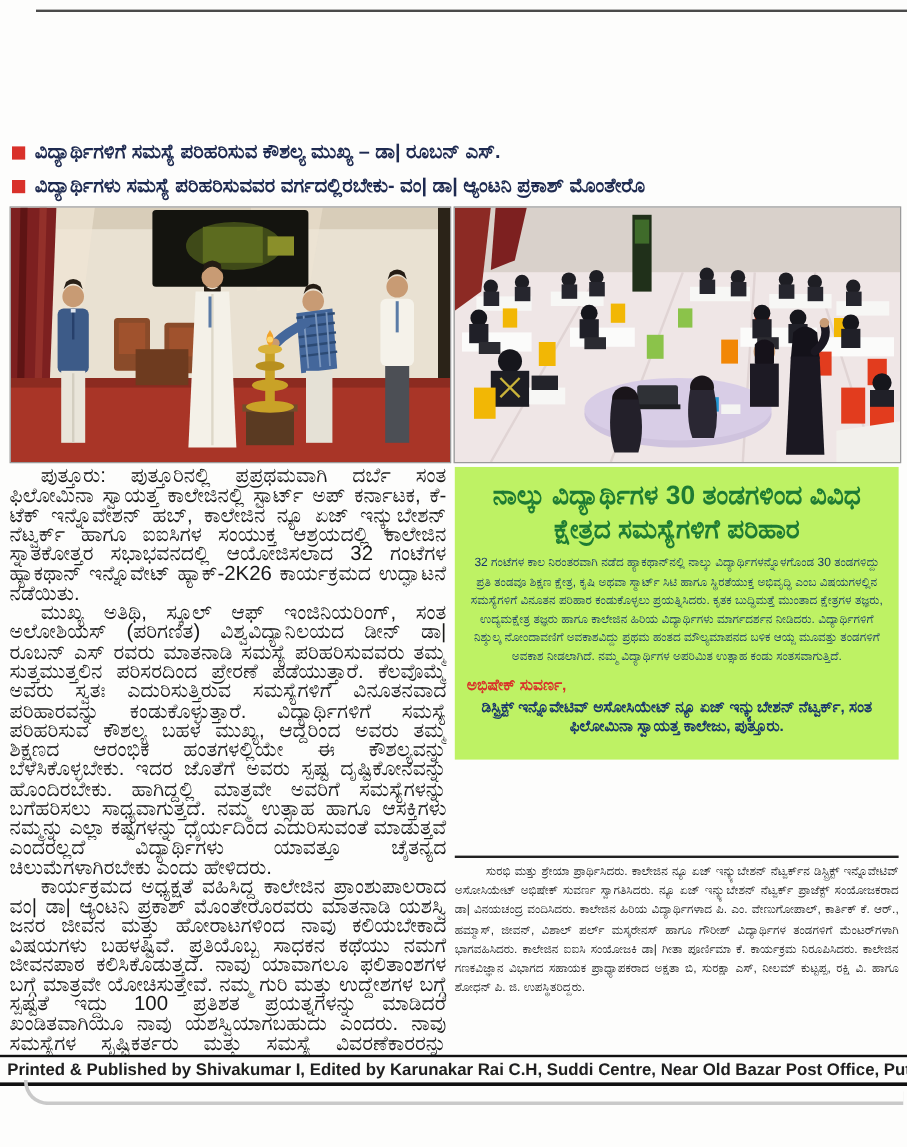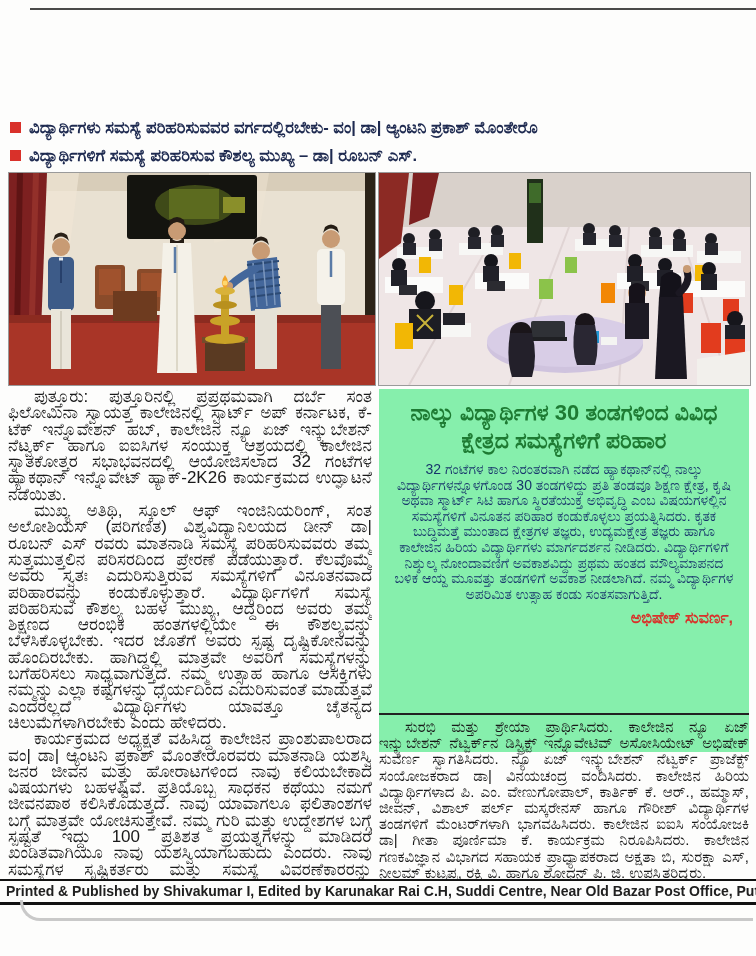--- a/index.html
+++ b/index.html
@@ -22,40 +22,40 @@
   .photo-left{left:8px;width:366px;}
   .photo-right{left:378px;width:371px;}
   .colwrap{position:absolute;top:389px;left:8px;width:741px;height:490px;overflow:hidden;}
   .col-left{position:absolute;left:0;top:0;width:364px;height:490px;overflow:hidden;}
   .col-left p{
     margin:0;text-align:justify;text-indent:26px;
     font-size:17px;line-height:16.3px;color:#191919;
   }
   .col-right{position:absolute;left:371px;top:0;width:370px;height:490px;}
   .blue-box{
-    position:absolute;left:0;top:0;width:370px;height:363px;
-    background:#86efac;box-sizing:border-box;padding:8px 10px 6px 10px;overflow:hidden;
+    position:absolute;left:0;top:0;width:370px;height:244px;
+    background:#bef264;box-sizing:border-box;padding:8px 10px 6px 10px;overflow:hidden;
   }
   .box-headline{
     text-align:center;font-size:22px;font-weight:700;color:#1e7b33;line-height:28px;margin:2px 4px 7px 4px;
   }
   .box-body{
-    text-align:center;font-size:14px;line-height:15.6px;color:#17356b;margin:0 2px;
+    text-align:center;font-size:10px;line-height:15.6px;color:#17356b;margin:0 2px;
   }
   .box-name{
-    text-align:right;font-size:16px;font-weight:700;color:#d9312a;margin:7px 6px 2px 0;
+    text-align:left;font-size:13px;font-weight:700;color:#d9312a;margin:7px 6px 2px 0;
   }
   .box-role{
     text-align:center;font-size:12.8px;line-height:16px;color:#17356b;font-weight:700;
   }
   .right-hr{position:absolute;left:0;top:324px;width:370px;border-top:2px solid #222;}
   .right-bottom{position:absolute;left:0;top:330px;width:370px;height:160px;overflow:hidden;}
   .right-bottom p{
     margin:0;text-align:justify;text-indent:26px;
-    font-size:15px;line-height:16.2px;color:#191919;
+    font-size:10px;line-height:16.2px;color:#191919;
   }
   .imprint{
     position:absolute;top:879px;left:0;width:756px;box-sizing:border-box;
     border-top:2px solid #111;border-bottom:3px solid #111;
     padding:2px 0 3px 6px;
     font-size:14px;font-weight:700;color:#202020;
     white-space:nowrap;overflow:hidden;
   }
   .scan-edge{
     position:absolute;top:900px;left:20px;width:730px;height:18px;
@@ -67,25 +67,25 @@
 <body>
 
 <div class="top-rule"></div>
 
 <div class="headline">
 </div>
 
 <div class="bullets">
   <div class="bullet-row">
     <span class="bullet-sq"></span>
-    <span class="bullet-text">ವಿದ್ಯಾರ್ಥಿಗಳು ಸಮಸ್ಯೆ ಪರಿಹರಿಸುವವರ ವರ್ಗದಲ್ಲಿರಬೇಕು- ವಂ| ಡಾ| ಆ್ಯಂಟನಿ ಪ್ರಕಾಶ್ ಮೊಂತೇರೊ</span>
+    <span class="bullet-text">ವಿದ್ಯಾರ್ಥಿಗಳಿಗೆ ಸಮಸ್ಯೆ ಪರಿಹರಿಸುವ ಕೌಶಲ್ಯ ಮುಖ್ಯ – ಡಾ| ರೂಬನ್ ಎಸ್.</span>
   </div>
   <div class="bullet-row">
     <span class="bullet-sq"></span>
-    <span class="bullet-text">ವಿದ್ಯಾರ್ಥಿಗಳಿಗೆ ಸಮಸ್ಯೆ ಪರಿಹರಿಸುವ ಕೌಶಲ್ಯ ಮುಖ್ಯ – ಡಾ| ರೂಬನ್ ಎಸ್.</span>
+    <span class="bullet-text">ವಿದ್ಯಾರ್ಥಿಗಳು ಸಮಸ್ಯೆ ಪರಿಹರಿಸುವವರ ವರ್ಗದಲ್ಲಿರಬೇಕು- ವಂ| ಡಾ| ಆ್ಯಂಟನಿ ಪ್ರಕಾಶ್ ಮೊಂತೇರೊ</span>
   </div>
 </div>
 
 <div class="photo photo-left">
   <svg width="366" height="212" viewBox="0 0 366 212" xmlns="http://www.w3.org/2000/svg">
     <rect width="366" height="212" fill="#e9e1d2"></rect>
     <rect x="0" y="0" width="366" height="18" fill="#d8cdb9"></rect>
     <path d="M40,0 L70,0 L60,80 L35,120 L30,0 Z" fill="#efe6d4" opacity="0.7"></path>
     <path d="M200,0 L260,0 L250,60 L205,70 Z" fill="#efe6d4" opacity="0.5"></path>
 
@@ -261,20 +261,21 @@
     <p>ಪುತ್ತೂರು: ಪುತ್ತೂರಿನಲ್ಲಿ ಪ್ರಪ್ರಥಮವಾಗಿ ದರ್ಬೆ ಸಂತ ಫಿಲೋಮಿನಾ ಸ್ವಾಯತ್ತ ಕಾಲೇಜಿನಲ್ಲಿ ಸ್ಟಾರ್ಟ್ ಅಪ್ ಕರ್ನಾಟಕ, ಕೆ-ಟೆಕ್ ಇನ್ನೊವೇಶನ್ ಹಬ್, ಕಾಲೇಜಿನ ನ್ಯೂ ಏಜ್ ಇನ್ಕ್ಯುಬೇಶನ್ ನೆಟ್ವರ್ಕ್ ಹಾಗೂ ಐಐಸಿಗಳ ಸಂಯುಕ್ತ ಆಶ್ರಯದಲ್ಲಿ ಕಾಲೇಜಿನ ಸ್ನಾತಕೋತ್ತರ ಸಭಾಭವನದಲ್ಲಿ ಆಯೋಜಿಸಲಾದ 32 ಗಂಟೆಗಳ ಹ್ಯಾಕಥಾನ್ ಇನ್ನೊವೇಟ್ ಹ್ಯಾಕ್-2K26 ಕಾರ್ಯಕ್ರಮದ ಉದ್ಘಾಟನೆ ನಡೆಯಿತು.</p>
     <p>ಮುಖ್ಯ ಅತಿಥಿ, ಸ್ಕೂಲ್ ಆಫ್ ಇಂಜಿನಿಯರಿಂಗ್, ಸಂತ ಅಲೋಶಿಯಸ್ (ಪರಿಗಣಿತ) ವಿಶ್ವವಿದ್ಯಾನಿಲಯದ ಡೀನ್ ಡಾ| ರೂಬನ್ ಎಸ್ ರವರು ಮಾತನಾಡಿ ಸಮಸ್ಯೆ ಪರಿಹರಿಸುವವರು ತಮ್ಮ ಸುತ್ತಮುತ್ತಲಿನ ಪರಿಸರದಿಂದ ಪ್ರೇರಣೆ ಪಡೆಯುತ್ತಾರೆ. ಕೆಲವೊಮ್ಮೆ ಅವರು ಸ್ವತಃ ಎದುರಿಸುತ್ತಿರುವ ಸಮಸ್ಯೆಗಳಿಗೆ ವಿನೂತನವಾದ ಪರಿಹಾರವನ್ನು ಕಂಡುಕೊಳ್ಳುತ್ತಾರೆ. ವಿದ್ಯಾರ್ಥಿಗಳಿಗೆ ಸಮಸ್ಯೆ ಪರಿಹರಿಸುವ ಕೌಶಲ್ಯ ಬಹಳ ಮುಖ್ಯ, ಆದ್ದರಿಂದ ಅವರು ತಮ್ಮ ಶಿಕ್ಷಣದ ಆರಂಭಿಕ ಹಂತಗಳಲ್ಲಿಯೇ ಈ ಕೌಶಲ್ಯವನ್ನು ಬೆಳೆಸಿಕೊಳ್ಳಬೇಕು. ಇದರ ಜೊತೆಗೆ ಅವರು ಸ್ಪಷ್ಟ ದೃಷ್ಟಿಕೋನವನ್ನು ಹೊಂದಿರಬೇಕು. ಹಾಗಿದ್ದಲ್ಲಿ ಮಾತ್ರವೇ ಅವರಿಗೆ ಸಮಸ್ಯೆಗಳನ್ನು ಬಗೆಹರಿಸಲು ಸಾಧ್ಯವಾಗುತ್ತದೆ. ನಮ್ಮ ಉತ್ಸಾಹ ಹಾಗೂ ಆಸಕ್ತಿಗಳು ನಮ್ಮನ್ನು ಎಲ್ಲಾ ಕಷ್ಟಗಳನ್ನು ಧೈರ್ಯದಿಂದ ಎದುರಿಸುವಂತೆ ಮಾಡುತ್ತವೆ ಎಂದರಲ್ಲದೆ ವಿದ್ಯಾರ್ಥಿಗಳು ಯಾವತ್ತೂ ಚೈತನ್ಯದ ಚಿಲುಮೆಗಳಾಗಿರಬೇಕು ಎಂದು ಹೇಳಿದರು.</p>
     <p>ಕಾರ್ಯಕ್ರಮದ ಅಧ್ಯಕ್ಷತೆ ವಹಿಸಿದ್ದ ಕಾಲೇಜಿನ ಪ್ರಾಂಶುಪಾಲರಾದ ವಂ| ಡಾ| ಆ್ಯಂಟನಿ ಪ್ರಕಾಶ್ ಮೊಂತೇರೊರವರು ಮಾತನಾಡಿ ಯಶಸ್ವಿ ಜನರ ಜೀವನ ಮತ್ತು ಹೋರಾಟಗಳಿಂದ ನಾವು ಕಲಿಯಬೇಕಾದ ವಿಷಯಗಳು ಬಹಳಷ್ಟಿವೆ. ಪ್ರತಿಯೊಬ್ಬ ಸಾಧಕನ ಕಥೆಯು ನಮಗೆ ಜೀವನಪಾಠ ಕಲಿಸಿಕೊಡುತ್ತದೆ. ನಾವು ಯಾವಾಗಲೂ ಫಲಿತಾಂಶಗಳ ಬಗ್ಗೆ ಮಾತ್ರವೇ ಯೋಚಿಸುತ್ತೇವೆ. ನಮ್ಮ ಗುರಿ ಮತ್ತು ಉದ್ದೇಶಗಳ ಬಗ್ಗೆ ಸ್ಪಷ್ಟತೆ ಇದ್ದು 100 ಪ್ರತಿಶತ ಪ್ರಯತ್ನಗಳನ್ನು ಮಾಡಿದರೆ ಖಂಡಿತವಾಗಿಯೂ ನಾವು ಯಶಸ್ವಿಯಾಗಬಹುದು ಎಂದರು. ನಾವು ಸಮಸ್ಯೆಗಳ ಸೃಷ್ಟಿಕರ್ತರು ಮತ್ತು ಸಮಸ್ಯೆ ವಿವರಣೆಕಾರರನ್ನು ಸಮಾಜದಲ್ಲಿ ಸಾಕಷ್ಟು ಸಂಖ್ಯೆಯಲ್ಲಿ ಕಾಣಬಹುದು. ಆದರೆ ಸಮಸ್ಯೆ ಪರಿಹರಿಸುವವರು ಬಹಳ ಕಡಿಮೆ. ಆದ್ದರಿಂದ ವಿದ್ಯಾರ್ಥಿಗಳು ಸಮಸ್ಯೆ ಪರಿಹರಿಸುವವರ ವರ್ಗದಲ್ಲಿರಬೇಕು ಎಂದು ಹೇಳಿ ಪದವಿ ಹಾಗೂ ಸ್ನಾತಕೋತ್ತರ ಪದವಿಯ ವಿದ್ಯಾರ್ಥಿಗಳಿಗೆ ಕಲಿಕೆಯ ಸಂದರ್ಭದಲ್ಲಿ ನಾವೀನ್ಯತೆಯ ಕುರಿತು ಯೋಜನೆ ಮಾಡುವ ಅವಕಾಶಗಳನ್ನು ನೀಡುತ್ತಿರುವುದಕ್ಕೆ ಸಂಘಟಕರನ್ನು ಅಭಿನಂದಿಸಿದರು.</p>
   </div>
 
   <div class="col-right">
     <div class="blue-box">
       <div class="box-headline">ನಾಲ್ಕು ವಿದ್ಯಾರ್ಥಿಗಳ 30 ತಂಡಗಳಿಂದ ವಿವಿಧ ಕ್ಷೇತ್ರದ ಸಮಸ್ಯೆಗಳಿಗೆ ಪರಿಹಾರ</div>
       <div class="box-body">32 ಗಂಟೆಗಳ ಕಾಲ ನಿರಂತರವಾಗಿ ನಡೆದ ಹ್ಯಾಕಥಾನ್‌ನಲ್ಲಿ ನಾಲ್ಕು ವಿದ್ಯಾರ್ಥಿಗಳನ್ನೊಳಗೊಂಡ 30 ತಂಡಗಳಿದ್ದು ಪ್ರತಿ ತಂಡವೂ ಶಿಕ್ಷಣ ಕ್ಷೇತ್ರ, ಕೃಷಿ ಅಥವಾ ಸ್ಮಾರ್ಟ್ ಸಿಟಿ ಹಾಗೂ ಸ್ಥಿರತೆಯುಕ್ತ ಅಭಿವೃದ್ಧಿ ಎಂಬ ವಿಷಯಗಳಲ್ಲಿನ ಸಮಸ್ಯೆಗಳಿಗೆ ವಿನೂತನ ಪರಿಹಾರ ಕಂಡುಕೊಳ್ಳಲು ಪ್ರಯತ್ನಿಸಿದರು. ಕೃತಕ ಬುದ್ಧಿಮತ್ತೆ ಮುಂತಾದ ಕ್ಷೇತ್ರಗಳ ತಜ್ಞರು, ಉದ್ಯಮಕ್ಷೇತ್ರ ತಜ್ಞರು ಹಾಗೂ ಕಾಲೇಜಿನ ಹಿರಿಯ ವಿದ್ಯಾರ್ಥಿಗಳು ಮಾರ್ಗದರ್ಶನ ನೀಡಿದರು. ವಿದ್ಯಾರ್ಥಿಗಳಿಗೆ ನಿಶ್ಶುಲ್ಕ ನೋಂದಾವಣಿಗೆ ಅವಕಾಶವಿದ್ದು ಪ್ರಥಮ ಹಂತದ ಮೌಲ್ಯಮಾಪನದ ಬಳಿಕ ಆಯ್ದ ಮೂವತ್ತು ತಂಡಗಳಿಗೆ ಅವಕಾಶ ನೀಡಲಾಗಿದೆ. ನಮ್ಮ ವಿದ್ಯಾರ್ಥಿಗಳ ಅಪರಿಮಿತ ಉತ್ಸಾಹ ಕಂಡು ಸಂತಸವಾಗುತ್ತಿದೆ.</div>
       <div class="box-name">ಅಭಿಷೇಕ್ ಸುವರ್ಣ,</div>
+      <div class="box-role">ಡಿಸ್ಟ್ರಿಕ್ಟ್ ಇನ್ನೊವೇಟಿವ್ ಅಸೋಸಿಯೇಟ್ ನ್ಯೂ ಏಜ್ ಇನ್ಕ್ಯುಬೇಶನ್ ನೆಟ್ವರ್ಕ್, ಸಂತ ಫಿಲೋಮಿನಾ ಸ್ವಾಯತ್ತ ಕಾಲೇಜು, ಪುತ್ತೂರು.</div>
     </div>
     <div class="right-hr"></div>
     <div class="right-bottom">
       <p>ಸುರಭಿ ಮತ್ತು ಶ್ರೇಯಾ ಪ್ರಾರ್ಥಿಸಿದರು. ಕಾಲೇಜಿನ ನ್ಯೂ ಏಜ್ ಇನ್ಕ್ಯುಬೇಶನ್ ನೆಟ್ವರ್ಕ್‌ನ ಡಿಸ್ಟ್ರಿಕ್ಟ್ ಇನ್ನೊವೇಟಿವ್ ಅಸೋಸಿಯೇಟ್ ಅಭಿಷೇಕ್ ಸುವರ್ಣ ಸ್ವಾಗತಿಸಿದರು. ನ್ಯೂ ಏಜ್ ಇನ್ಕ್ಯುಬೇಶನ್ ನೆಟ್ವರ್ಕ್ ಪ್ರಾಜೆಕ್ಟ್ ಸಂಯೋಜಕರಾದ ಡಾ| ವಿನಯಚಂದ್ರ ವಂದಿಸಿದರು. ಕಾಲೇಜಿನ ಹಿರಿಯ ವಿದ್ಯಾರ್ಥಿಗಳಾದ ಪಿ. ಎಂ. ವೇಣುಗೋಪಾಲ್, ಕಾರ್ತಿಕ್ ಕೆ. ಆರ್., ಹಮ್ಮಾಸ್, ಜೀವನ್, ವಿಶಾಲ್ ಪರ್ಲ್ ಮಸ್ಕರೇನಸ್ ಹಾಗೂ ಗೌರೀಶ್ ವಿದ್ಯಾರ್ಥಿಗಳ ತಂಡಗಳಿಗೆ ಮೆಂಟರ್‌ಗಳಾಗಿ ಭಾಗವಹಿಸಿದರು. ಕಾಲೇಜಿನ ಐಐಸಿ ಸಂಯೋಜಕಿ ಡಾ| ಗೀತಾ ಪೂರ್ಣಿಮಾ ಕೆ. ಕಾರ್ಯಕ್ರಮ ನಿರೂಪಿಸಿದರು. ಕಾಲೇಜಿನ ಗಣಕವಿಜ್ಞಾನ ವಿಭಾಗದ ಸಹಾಯಕ ಪ್ರಾಧ್ಯಾಪಕರಾದ ಅಕ್ಷತಾ ಬಿ, ಸುರಕ್ಷಾ ಎಸ್, ನೀಲಮ್ ಕುಟ್ಟಪ್ಪ, ರಕ್ಷಿ ವಿ. ಹಾಗೂ ಶೋಧನ್ ಪಿ. ಜಿ. ಉಪಸ್ಥಿತರಿದ್ದರು.</p>
     </div>
   </div>
 </div>
 
 <div class="imprint">Printed &amp; Published by Shivakumar I, Edited by Karunakar Rai C.H, Suddi Centre, Near Old Bazar Post Office, Puttur. D.K. Karnataka  Publis</div>
 <div class="scan-edge"></div>

